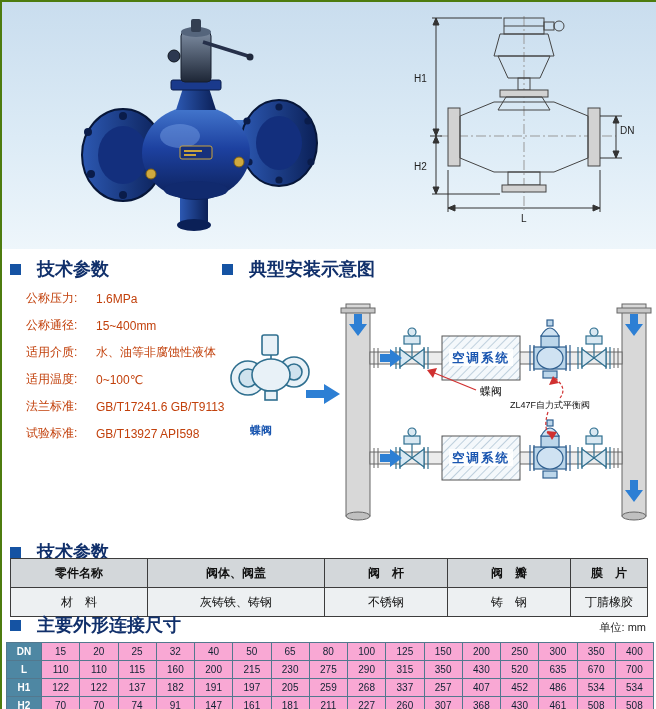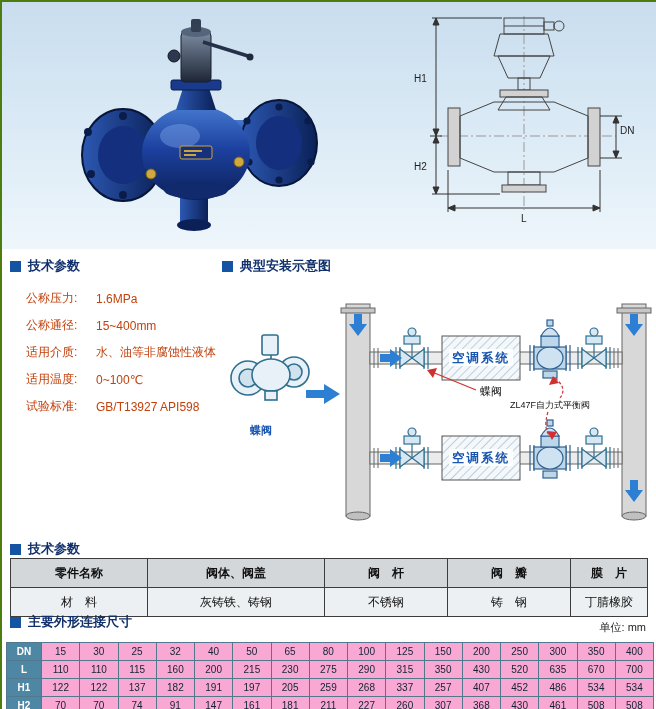--- a/index.html
+++ b/index.html
@@ -3,21 +3,21 @@
 <meta charset="utf-8">
 <style>
   html,body{margin:0;padding:0;}
   body{width:656px;height:709px;overflow:hidden;background:#fff;
        font-family:"Liberation Sans","DejaVu Sans",sans-serif;}
   .page{position:relative;width:654px;height:707px;border:2px solid #4d7c0f;background:#fff;overflow:hidden;}
   .hero{position:absolute;left:0;top:0;width:654px;height:247px;
         background:linear-gradient(180deg,#c9ddee 0%,#dcebf6 55%,#eef6fb 100%);}
   .photo-svg{position:absolute;left:28px;top:2px;}
   .draw-svg{position:absolute;left:390px;top:12px;}
-  .sec{position:absolute;display:flex;align-items:center;gap:7px;font-size:13px;font-weight:bold;color:#11306b;}
+  .sec{position:absolute;display:flex;align-items:center;gap:16px;font-size:18px;font-weight:bold;color:#11306b;}
   .sec .sq{width:11px;height:11px;background:#1553a3;flex:0 0 auto;}
   #sec-tech{left:8px;top:255px;}
   #sec-install{left:220px;top:255px;}
   #sec-mat{left:8px;top:538px;}
   #sec-dims{left:8px;top:611px;}
   .params{position:absolute;left:24px;top:283px;width:210px;}
   .prow{display:flex;font-size:12px;color:#c2410c;height:27px;align-items:center;}
   .plabel{width:70px;flex:0 0 auto;}
   .pvalue{white-space:nowrap;}
   .install-svg{position:absolute;left:226px;top:292px;}
@@ -175,20 +175,24 @@
       </div>
     <div class="prow">
         <span class="plabel">适用介质:</span>
         <span class="pvalue">水、油等非腐蚀性液体</span>
       </div>
     <div class="prow">
         <span class="plabel">适用温度:</span>
         <span class="pvalue">0~100℃</span>
       </div>
     <div class="prow">
+        <span class="plabel">法兰标准:</span>
+        <span class="pvalue">GB/T17241.6  GB/T9113</span>
+      </div>
+    <div class="prow">
         <span class="plabel">试验标准:</span>
         <span class="pvalue">GB/T13927  API598</span>
       </div>
   </div>
 
   <svg class="install-svg" width="426" height="234" viewBox="0 0 426 234">
     <defs>
       <pattern id="hatch" width="6" height="6" patternUnits="userSpaceOnUse" patternTransform="rotate(45)">
         <rect width="6" height="6" fill="#f4f8fb"></rect>
         <line x1="0" y1="0" x2="0" y2="6" stroke="#a9bfd0" stroke-width="1.4"></line>
@@ -317,21 +321,21 @@
   <div class="sec" id="sec-dims">
     <span class="sq"></span>
     <span>主要外形连接尺寸</span>
   </div>
   <div class="unit">单位: mm</div>
   <table id="dims-table">
     <tbody id="dims-body">
         <tr class="tint">
           <td class="dl">DN</td>
           <td class="dv">15</td>
-          <td class="dv">30</td>
+          <td class="dv">20</td>
           <td class="dv">25</td>
           <td class="dv">32</td>
           <td class="dv">40</td>
           <td class="dv">50</td>
           <td class="dv">65</td>
           <td class="dv">80</td>
           <td class="dv">100</td>
           <td class="dv">125</td>
           <td class="dv">150</td>
           <td class="dv">200</td>

